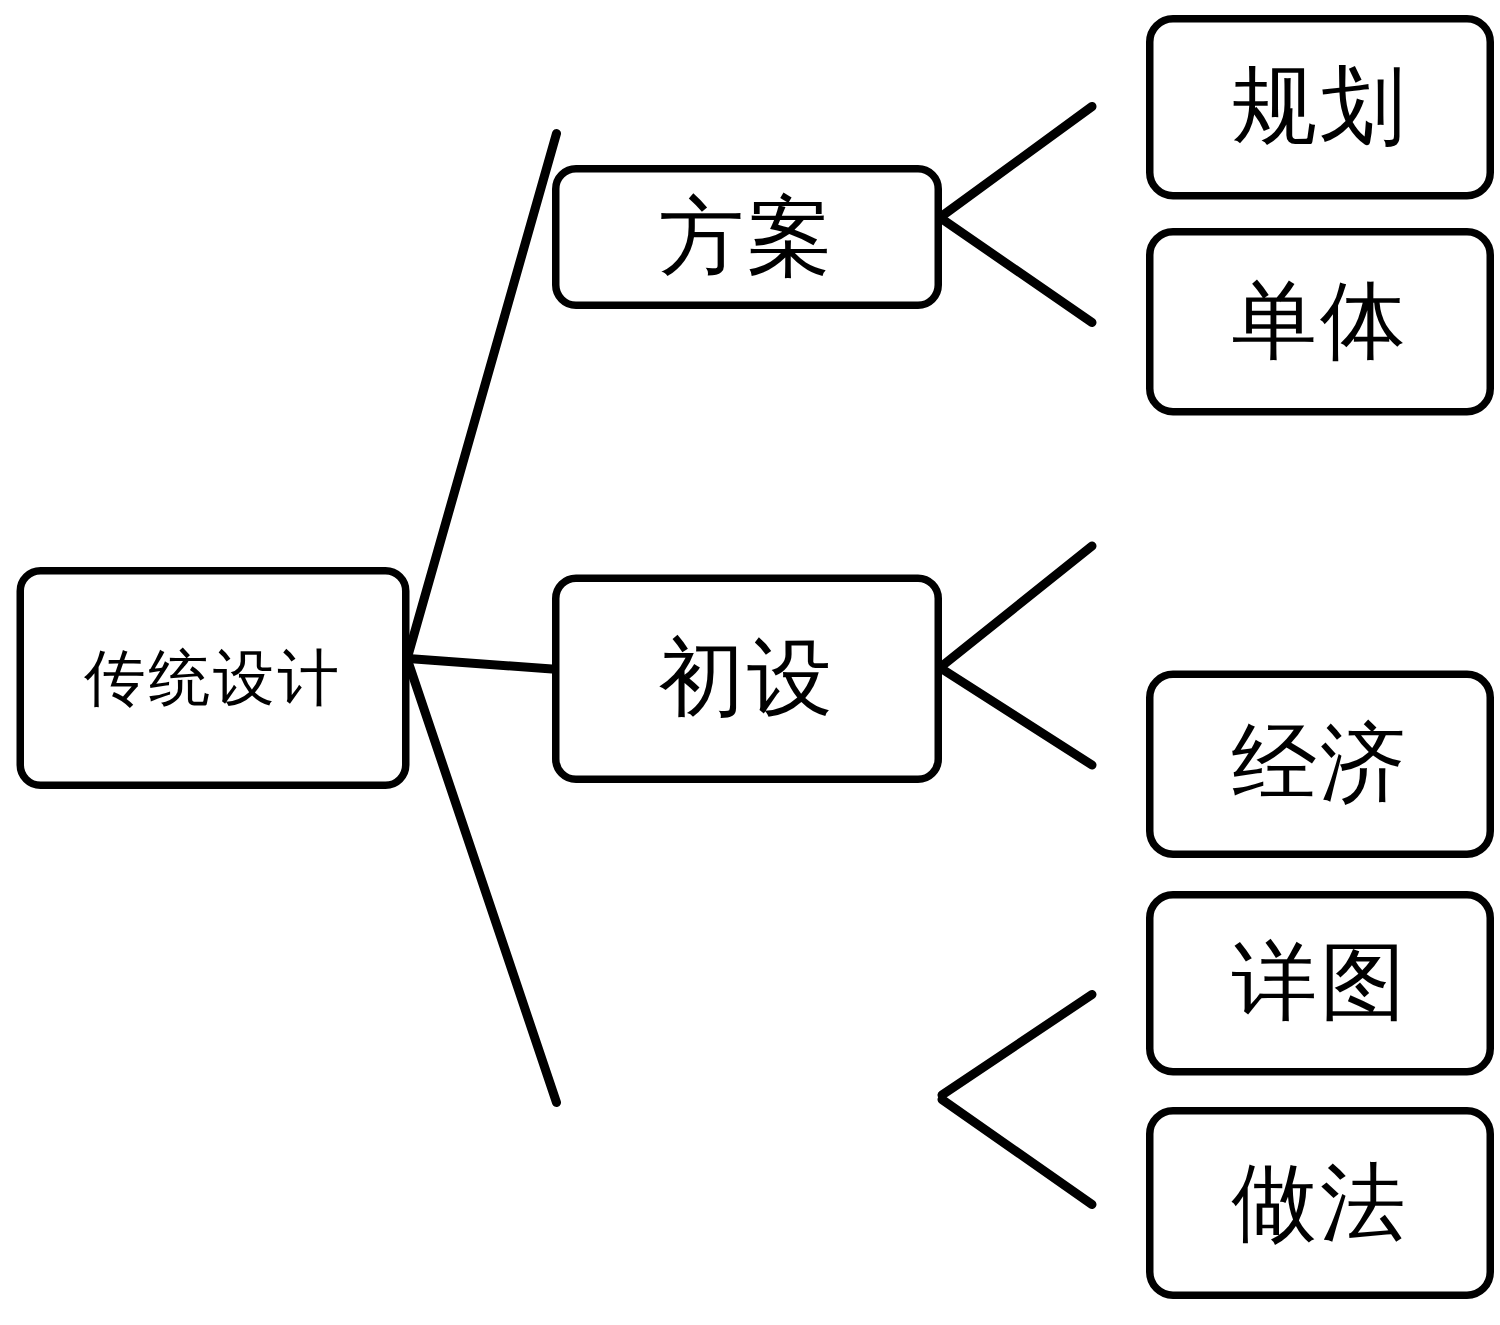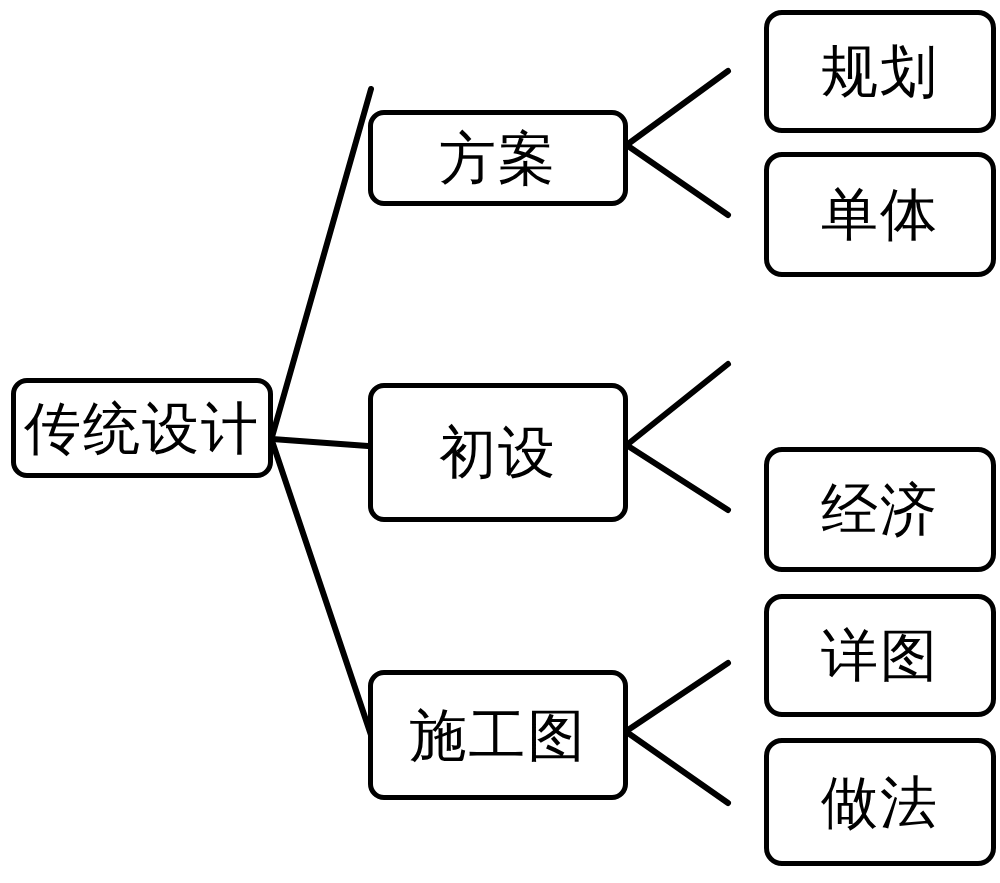--- a/index.html
+++ b/index.html
@@ -36,21 +36,21 @@
     text-align: center;
     color: #000000;
     line-height: 1;
     letter-spacing: 2px;
     z-index: 2;
   }
   .node-label {
     display: block;
     white-space: nowrap;
   }
-  .node.root     { left: 11px;  top: 378px; width: 262px; height: 100px; font-size: 57px; }
+  .node.root     { left: 11px;  top: 378px; width: 262px; height: 148px; font-size: 41px; }
   .node.lvl2     { left: 368px; width: 260px; font-size: 57px; }
   .node.lvl2.a   { top: 98px;  height: 96px; margin-top: 12px; }
   .node.lvl2.b   { top: 383px; height: 139px; }
   .node.lvl2.c   { top: 670px; height: 130px; }
   .node.leaf     { left: 764px; width: 232px; font-size: 57px; border-radius: 18px; }
   .node.leaf.l1  { top: 10px;  height: 123px; }
   .node.leaf.l2  { top: 152px; height: 125px; }
   .node.leaf.l3  { top: 302px; height: 123px; }
   .node.leaf.l4  { top: 447px; height: 125px; align-items: center; }
   .node.leaf.l5  { top: 594px; height: 123px; align-items: center; }
@@ -81,23 +81,20 @@
   <div class="node root">
     <span class="node-label">传统设计</span>
   </div>
 
   <div class="node lvl2 a">
     <span class="node-label">方案</span>
   </div>
   <div class="node lvl2 b">
     <span class="node-label">初设</span>
   </div>
-  <div class="node lvl2 c">
-    <span class="node-label">施工图</span>
-  </div>
 
   <div class="node leaf l1">
     <span class="node-label">规划</span>
   </div>
   <div class="node leaf l2">
     <span class="node-label">单体</span>
   </div>
   <div class="node leaf l4">
     <span class="node-label">经济</span>
   </div>

